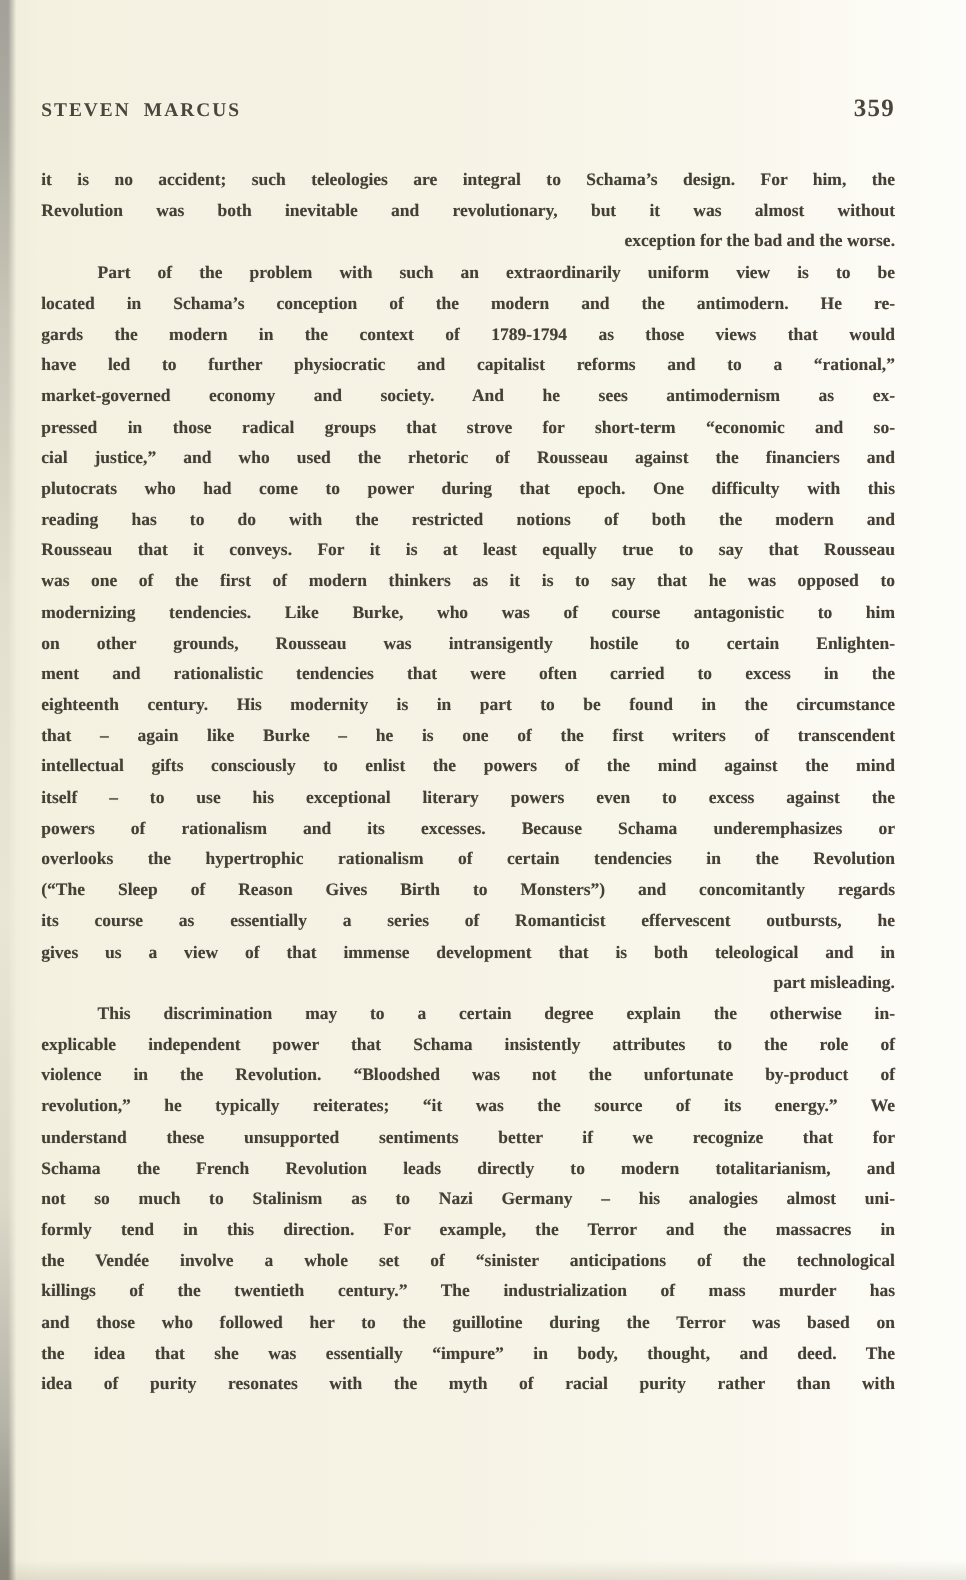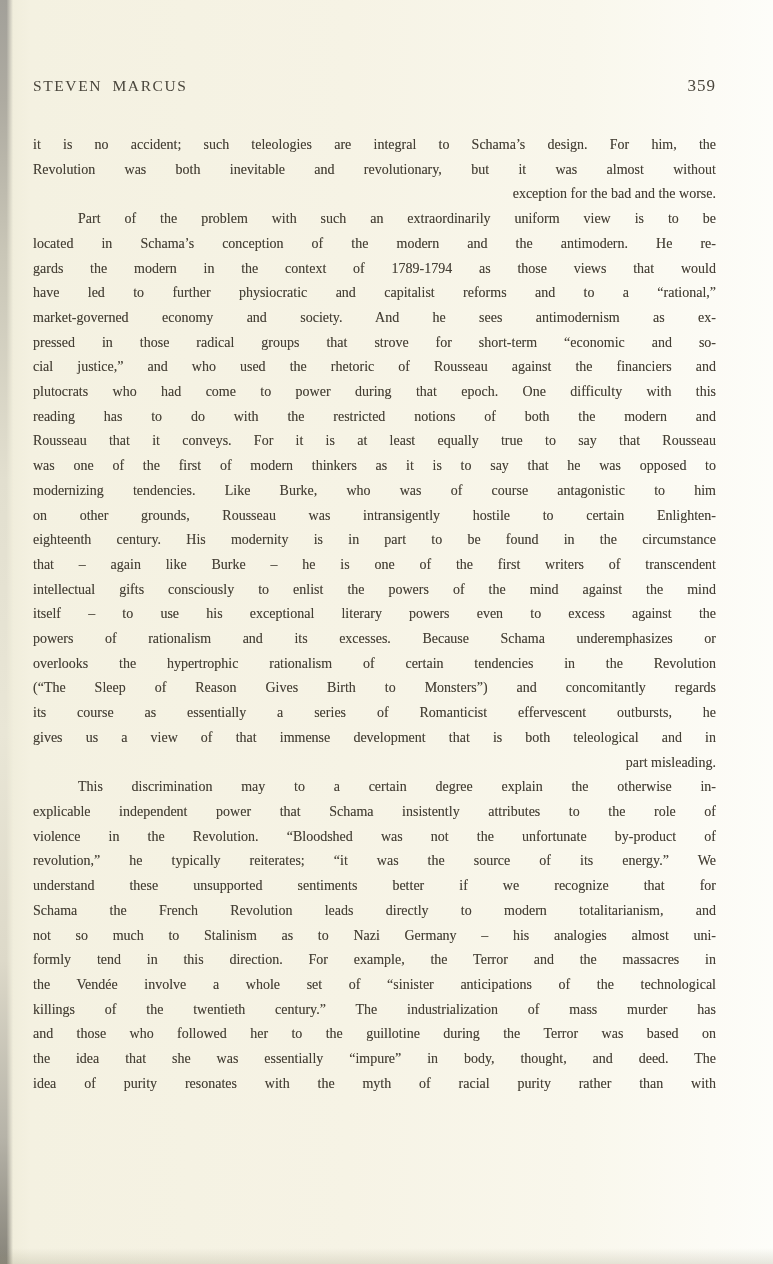--- a/index.html
+++ b/index.html
@@ -13,20 +13,21 @@
     height: 1264px;
     overflow: hidden;
     background: linear-gradient(90deg,
       #eeebd9 0%,
       #f4f1e1 4%,
       #f6f3e5 45%,
       #f9f7ec 75%,
       #fcfbf5 92%,
       #fdfdf9 100%);
     font-family: "Liberation Serif", serif;
+    font-weight: bold;
   }
   
   .left-edge {
     position: absolute;
     left: 0; top: 0;
     width: 13px; height: 100%;
     background: linear-gradient(180deg,
       #a2a099 0%,
       #aeaba1 8%,
       #c9c6b7 20%,
@@ -55,21 +56,21 @@
     justify-content: space-between;
     align-items: baseline;
     color: #4a463c;
   }
   .running-head .author {
     font-size: 15.5px;
     letter-spacing: 1.6px;
     word-spacing: 5px;
   }
   .running-head .folio {
-    font-size: 17px;
+    font-size: 20px;
     letter-spacing: 1px;
   }
   .text-body {
     position: absolute;
     top: 133px;
     left: 33px;
     width: 683px;
     color: #453f35;
     font-size: 14px;
     text-shadow: 0 0 0.6px rgba(74, 70, 58, 0.45);
@@ -114,20 +115,21 @@
         <div class="line line-just">have led to further physiocratic and capitalist reforms and to a “rational,”</div>
         <div class="line line-just">market-governed economy and society. And he sees antimodernism as ex-</div>
         <div class="line line-just">pressed in those radical groups that strove for short-term “economic and so-</div>
         <div class="line line-just">cial justice,” and who used the rhetoric of Rousseau against the financiers and</div>
         <div class="line line-just">plutocrats who had come to power during that epoch. One difficulty with this</div>
         <div class="line line-just">reading has to do with the restricted notions of both the modern and</div>
         <div class="line line-just">Rousseau that it conveys. For it is at least equally true to say that Rousseau</div>
         <div class="line line-just">was one of the first of modern thinkers as it is to say that he was opposed to</div>
         <div class="line line-just">modernizing tendencies. Like Burke, who was of course antagonistic to him</div>
         <div class="line line-just">on other grounds, Rousseau was intransigently hostile to certain Enlighten-</div>
+        <div class="line line-just">ment and rationalistic tendencies that were often carried to excess in the</div>
         <div class="line line-just">eighteenth century. His modernity is in part to be found in the circumstance</div>
         <div class="line line-just">that – again like Burke – he is one of the first writers of transcendent</div>
         <div class="line line-just">intellectual gifts consciously to enlist the powers of the mind against the mind</div>
         <div class="line line-just">itself – to use his exceptional literary powers even to excess against the</div>
         <div class="line line-just">powers of rationalism and its excesses. Because Schama underemphasizes or</div>
         <div class="line line-just">overlooks the hypertrophic rationalism of certain tendencies in the Revolution</div>
         <div class="line line-just">(“The Sleep of Reason Gives Birth to Monsters”) and concomitantly regards</div>
         <div class="line line-just">its course as essentially a series of Romanticist effervescent outbursts, he</div>
         <div class="line line-just">gives us a view of that immense development that is both teleological and in</div>
         <div class="line line-end">part misleading.</div>

